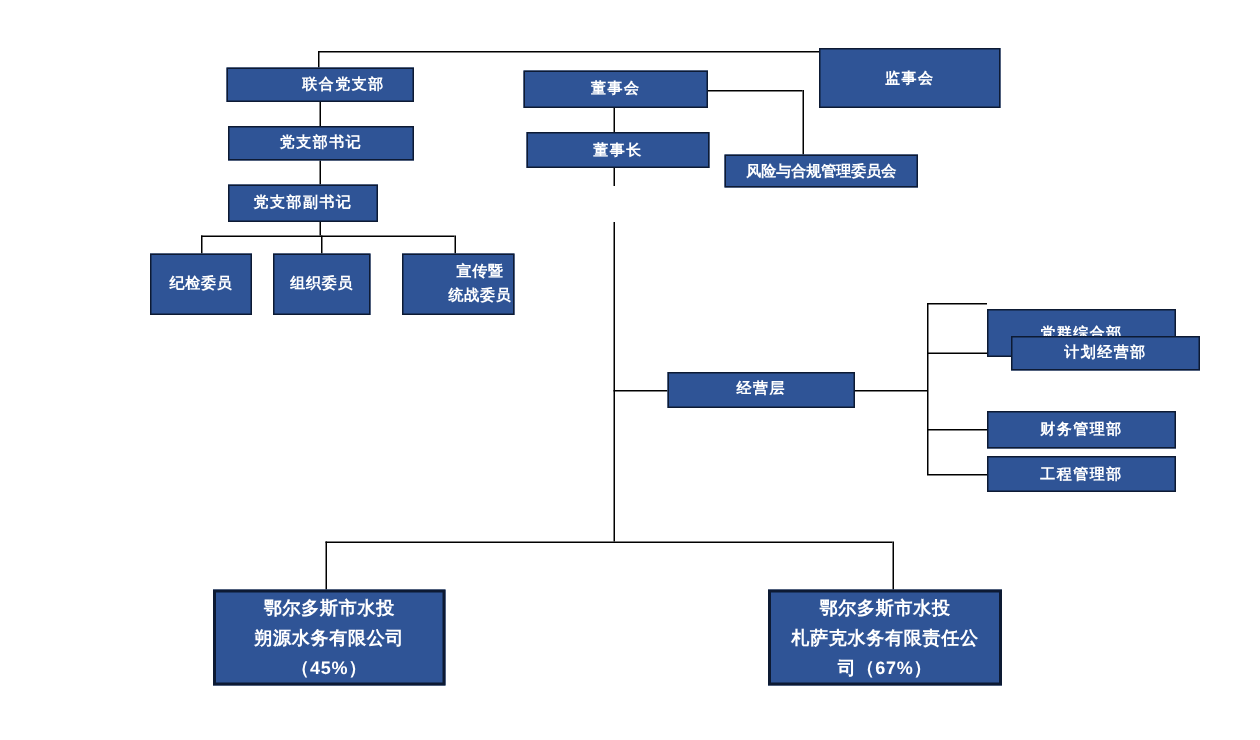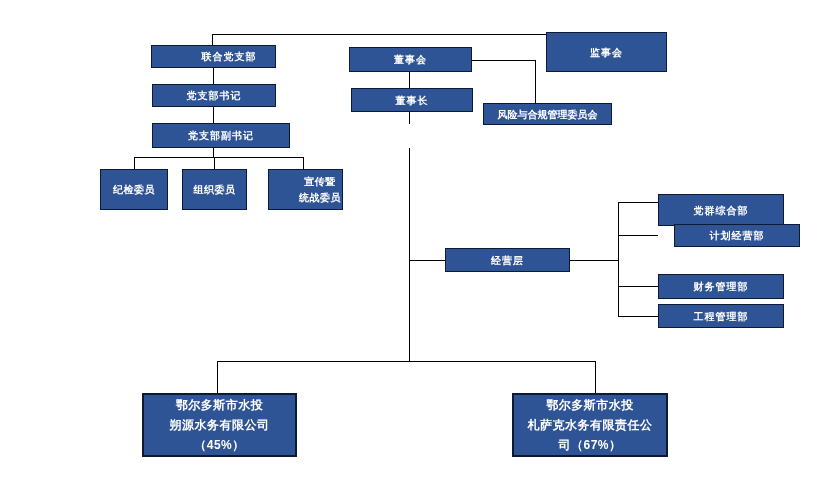--- a/index.html
+++ b/index.html
@@ -10,34 +10,34 @@
   .line{position:absolute;background:#000000;}
   .node{
     position:absolute;background:#2F5496;border:1px solid #0d1a33;
     color:#ffffff;display:flex;align-items:center;justify-content:center;
     text-align:center;font-weight:bold;font-size:10px;letter-spacing:1px;
     white-space:pre-line;box-sizing:border-box;line-height:15px;
   }
   
   .b-jpb {left:151px;top:45px; width:125px;height:23px;padding-left:31px;}
   .b-pbs {left:152px;top:84px; width:124px;height:23px;}
-  .b-dpbs{left:152px;top:123px;width:138px;height:25px;font-family:Liberation Serif, serif;}
+  .b-dpbs{left:152px;top:123px;width:100px;height:25px;font-family:Liberation Serif, serif;}
   .b-dim {left:100px;top:169px;width:68px; height:41px;letter-spacing:0.5px;}
   .b-om  {left:182px;top:169px;width:65px; height:41px;letter-spacing:0.5px;}
   .b-pufm{left:268px;top:169px;width:75px; height:41px;letter-spacing:0.5px;line-height:16px;padding-left:29px;}
   
   .b-bod {left:349px;top:47px; width:123px;height:25px;}
   .b-bc  {left:351px;top:88px; width:122px;height:24px;}
   .b-gm  {left:346px;top:124px;width:124px;height:24px;}
   
   .b-bos {left:546px;top:32px; width:121px;height:40px;}
   .b-rcc {left:483px;top:103px;width:129px;height:22px;letter-spacing:0;}
   
-  .b-ml  {left:445px;top:248px;width:125px;height:24px;}
-  .b-pmd {left:658px;top:194px;width:126px;height:32px;}
+  .b-ml  {left:445px;top:248px;width:125px;height:24px;font-family:Liberation Mono, monospace;}
+  .b-pmd {left:658px;top:206px;width:126px;height:32px;}
   .b-pod {left:658px;top:224px;width:126px;height:23px;margin-left:16px;}
   .b-fmd {left:658px;top:274px;width:126px;height:25px;}
   .b-emd {left:658px;top:304px;width:126px;height:24px;}
   
   .b-sub1{left:142px;top:393px;width:155px;height:64px;border-width:2px;font-size:12px;line-height:20px;letter-spacing:0.5px;}
   .b-sub2{left:512px;top:393px;width:156px;height:64px;border-width:2px;font-size:12px;line-height:20px;letter-spacing:0.5px;}
 </style>
 </head>
 <body>
 

